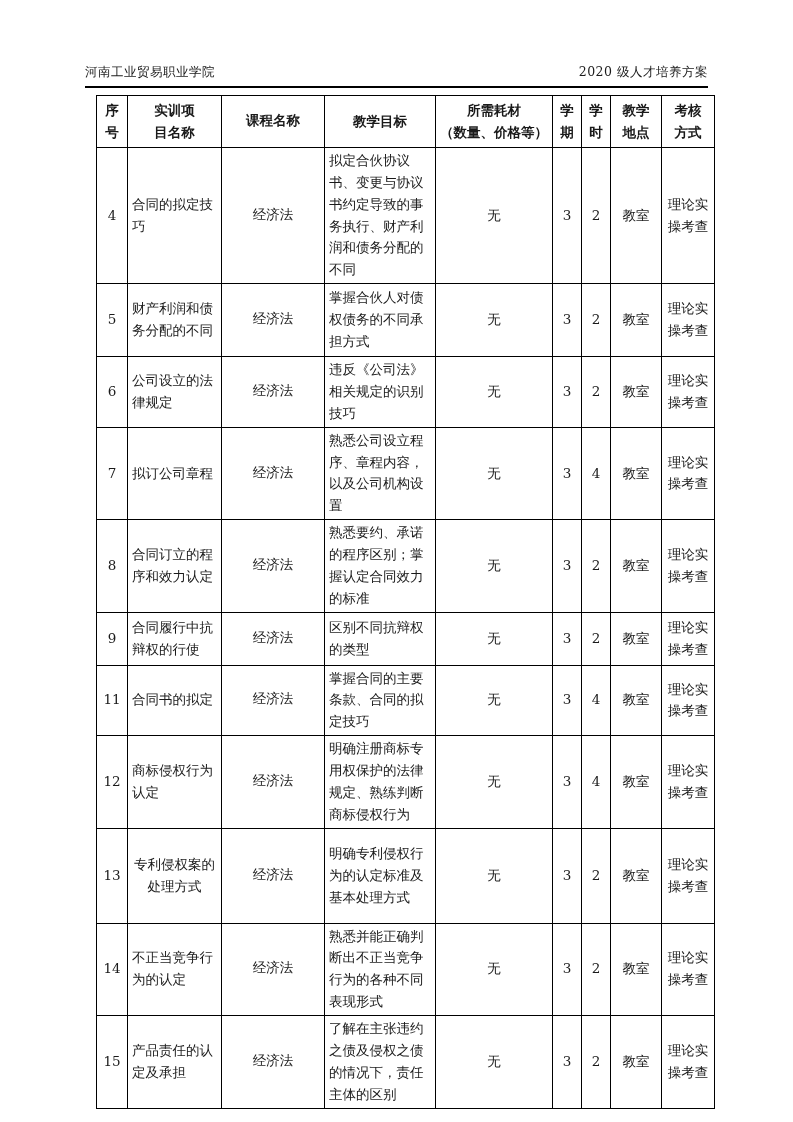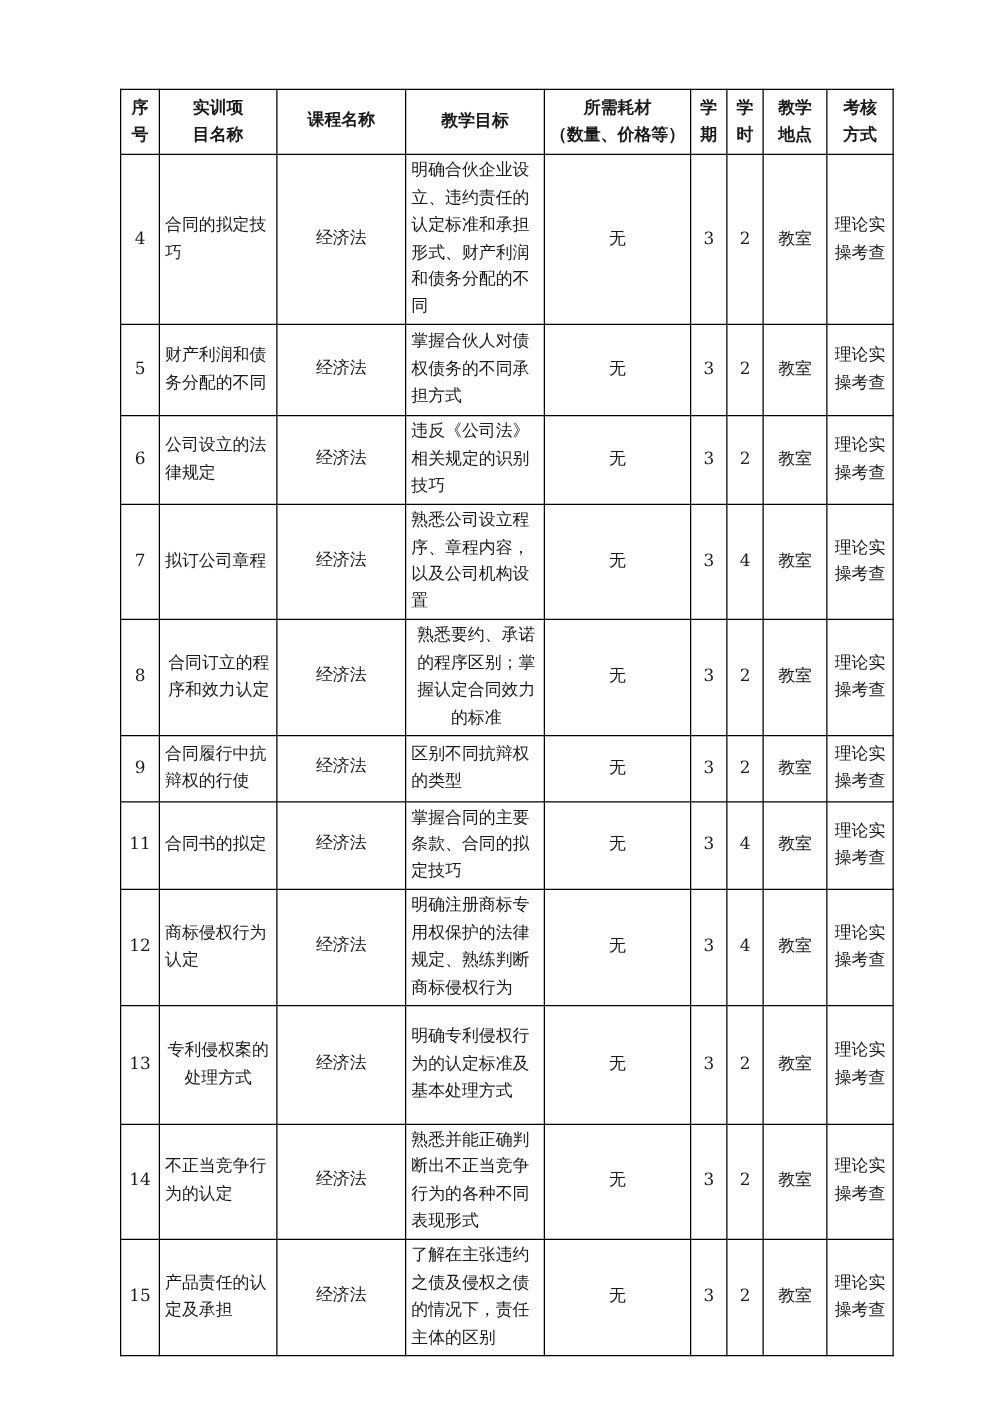--- a/index.html
+++ b/index.html
@@ -62,35 +62,39 @@
   .col-materials  { width: 116px; }
   .col-semester   { width: 28px; }
   .col-hours      { width: 28px; }
   .col-location   { width: 50px; margin-top: 20px; }
   .col-assessment { width: 52px; }
   
   tbody tr:nth-child(1)  td { height: 118px; }
   tbody tr:nth-child(2)  td { height: 68px; }
   tbody tr:nth-child(3)  td { height: 50px; }
   tbody tr:nth-child(4)  td { height: 68px; }
-  tbody tr:nth-child(5)  td { height: 66px; text-align: center; }
+  tbody tr:nth-child(5)  td { height: 66px; }
   tbody tr:nth-child(6)  td { height: 48px; }
   tbody tr:nth-child(7)  td { height: 48px; }
   tbody tr:nth-child(8)  td { height: 68px; }
   tbody tr:nth-child(9)  td { height: 90px; }
   tbody tr:nth-child(10) td { height: 60px; }
   tbody tr:nth-child(11) td { height: 71px; }
   tbody tr:nth-child(12) td { height: 91px; }
   
   tbody tr:nth-child(9) td.col-project { text-align: center; padding-left: 3px; margin-left: 23px; }
 </style>
 </head>
 <body>
 
 <div class="page">
+  <div class="doc-header">
+    <span>河南工业贸易职业学院</span>
+    <span>2020 级人才培养方案</span>
+  </div>
 
   <table class="main-table">
     <thead>
       <tr id="header-row">
           <th class="col-no">序
 号</th>
           <th class="col-project">实训项
 目名称</th>
           <th class="col-course">课程名称</th>
           <th class="col-goal">教学目标</th>
@@ -104,21 +108,21 @@
 地点</th>
           <th class="col-assessment">考核
 方式</th>
         </tr>
     </thead>
     <tbody id="table-body">
         <tr>
           <td class="col-no">4</td>
           <td class="col-project">合同的拟定技巧</td>
           <td class="col-course">经济法</td>
-          <td class="col-goal">明确合伙企业设立、违约责任的认定标准和承担形式、财产利润和债务分配的不同</td>
+          <td class="col-goal">拟定合伙协议书、变更与协议书约定导致的事务执行、财产利润和债务分配的不同</td>
           <td class="col-materials">无</td>
           <td class="col-semester">3</td>
           <td class="col-hours">2</td>
           <td class="col-location">教室</td>
           <td class="col-assessment">理论实操考查</td>
         </tr>
         <tr>
           <td class="col-no">5</td>
           <td class="col-project">财产利润和债务分配的不同</td>
           <td class="col-course">经济法</td>

